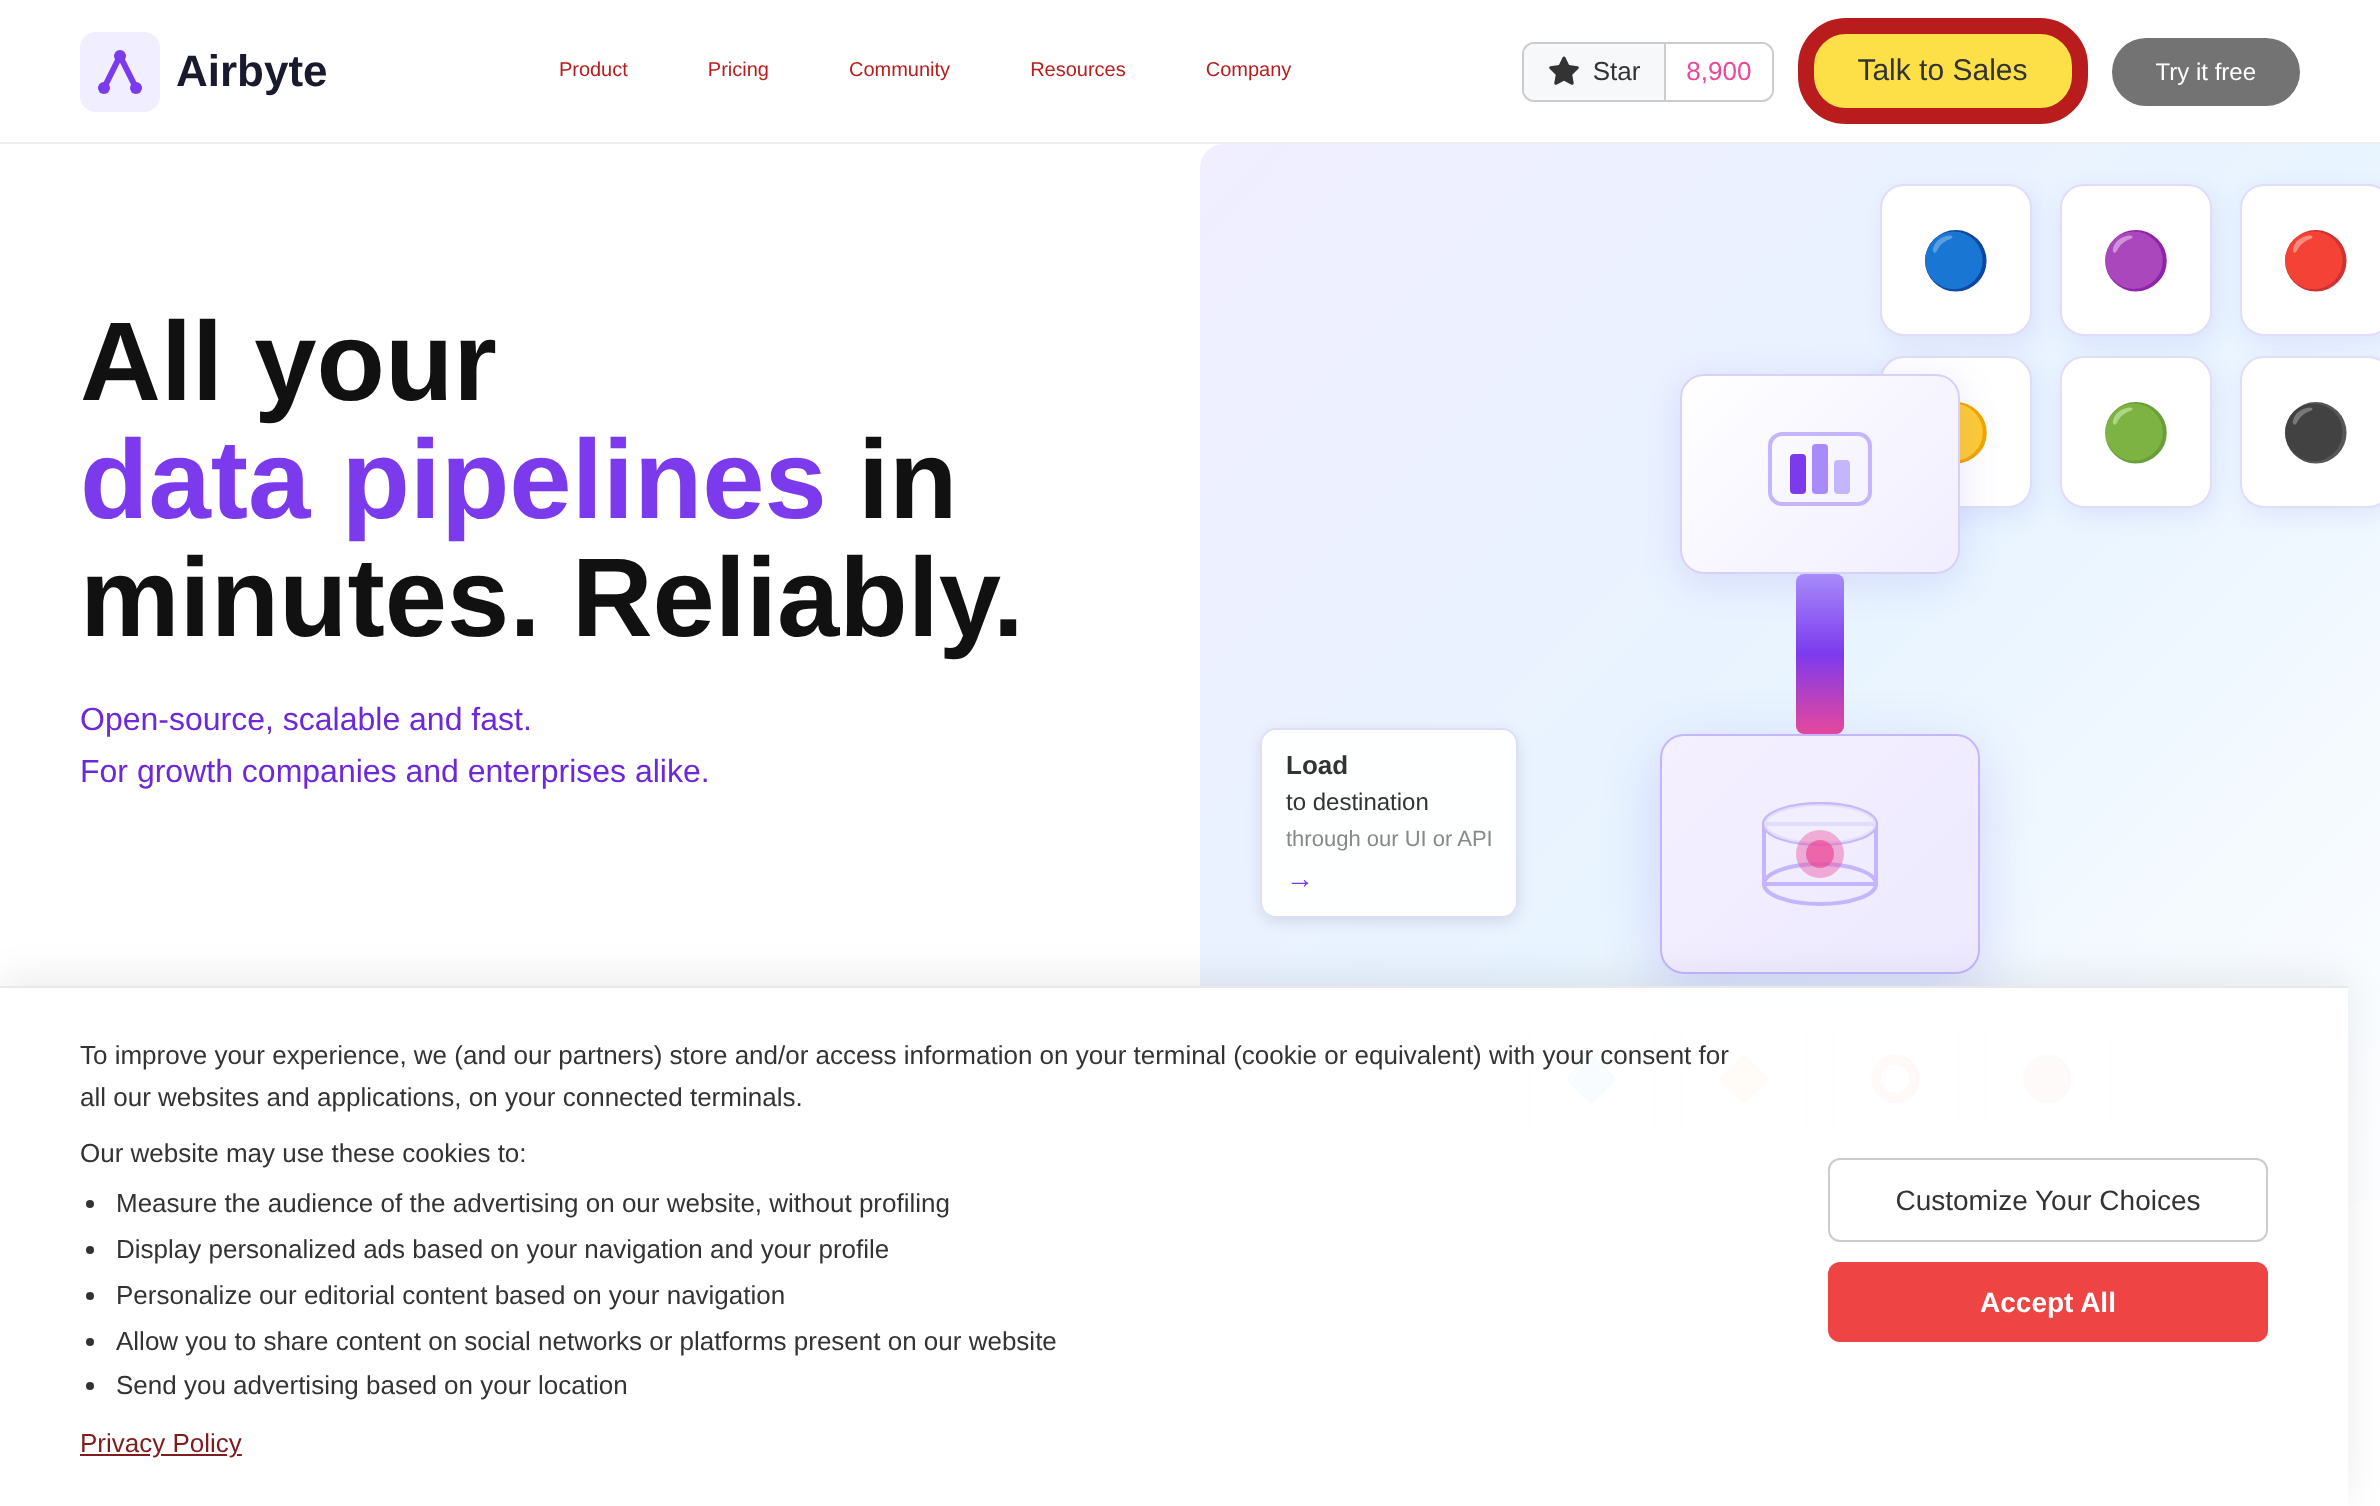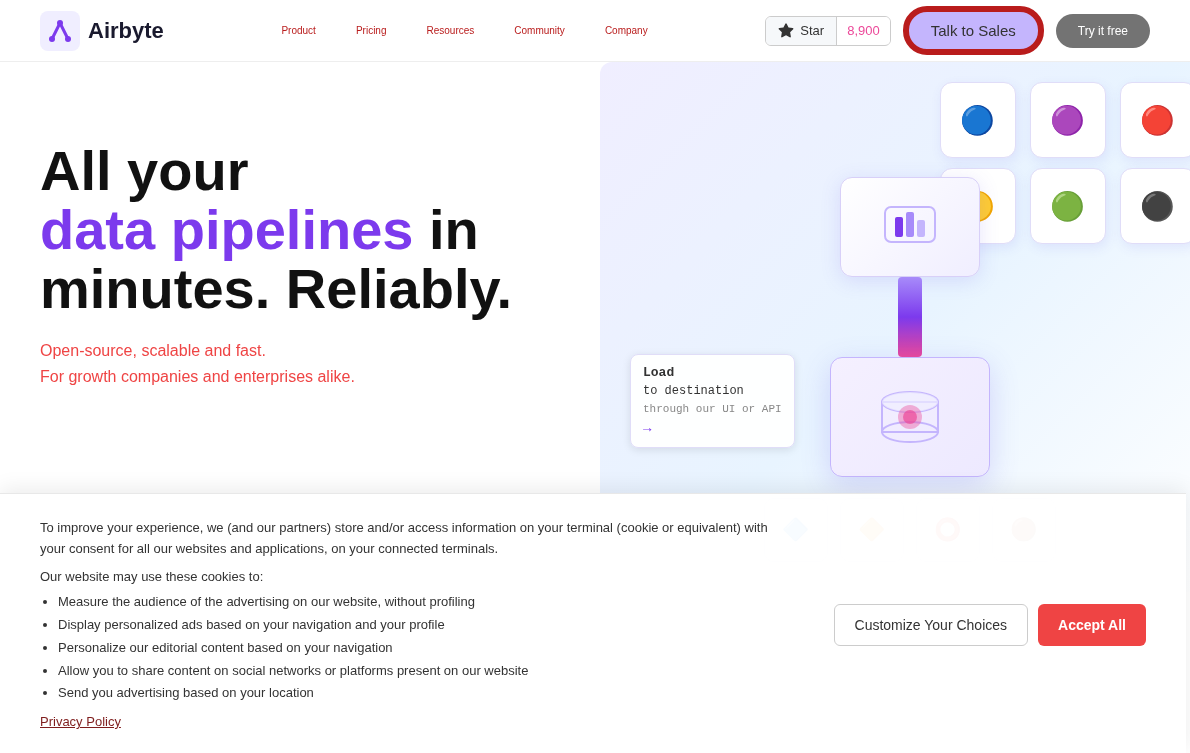--- a/index.html
+++ b/index.html
@@ -1,21 +1,21 @@
 <!DOCTYPE html>
 <html><head>
   <meta charset="utf-8">
   <style>
     * { margin: 0; padding: 0; box-sizing: border-box; }
     body { font-family: -apple-system, BlinkMacSystemFont, 'Segoe UI', sans-serif; background: #fff; overflow-x: hidden; width: 1190px; min-height: 753px; position: relative; }
 
     
     nav {
       display: flex; align-items: center; justify-content: space-between;
-      padding: 0 40px; height: 62px; border-bottom: 1px solid #eee; background: #fff;
+      padding: 0 40px; height: 72px; border-bottom: 1px solid #eee; background: #fff;
       position: relative; z-index: 10;
     }
     .nav-logo { display: flex; align-items: center; gap: 8px; text-decoration: none; }
     .nav-logo-icon { width: 40px; height: 40px; }
     .nav-logo-text { font-size: 22px; font-weight: 700; color: #1a1a2e; }
     .nav-links { display: flex; align-items: center; gap: 8px; }
     .nav-link {
       padding: 8px 16px; font-size: 10px; color: #b91c1c; text-decoration: none;
       cursor: pointer; border-radius: 6px; background: none; border: none; font-family: Liberation Sans, sans-serif;
     }
@@ -25,37 +25,37 @@
       border-radius: 6px; overflow: hidden; text-decoration: none;
     }
     .github-star {
       display: flex; align-items: center; gap: 6px;
       padding: 6px 12px; background: #f6f8fa; font-size: 13px; color: #333; border-right: 1px solid #ccc;
     }
     .github-count {
       padding: 6px 10px; background: #fff; font-size: 13px; color: #ec4899;
     }
     .btn-talk {
-      padding: 10px 22px; border-radius: 24px; border: 6px solid #b91c1c; background: #c4b5fd;
+      padding: 10px 22px; border-radius: 24px; border: 8px solid #b91c1c; background: #fde047;
       font-size: 15px; color: #333; cursor: pointer; font-family: inherit; font-weight: 500;
     }
     .btn-try {
       padding: 10px 22px; border-radius: 24px; border: none; background: #737373;
       font-size: 12px; color: #fff; cursor: pointer; font-family: inherit; font-weight: 500;
     }
 
     
     .hero {
       display: flex; align-items: flex-start; justify-content: space-between;
       padding: 60px 40px 0 40px; min-height: 530px; position: relative; overflow: hidden;
     }
     .hero-left { max-width: 560px; padding-top: 20px; }
     .hero-title { font-size: 56px; font-weight: 800; line-height: 1.05; color: #111; }
     .hero-title-gradient { color: #7c3aed; }
-    .hero-subtitle { font-size: 16px; color: #ef4444; margin-top: 20px; line-height: 1.6; }
+    .hero-subtitle { font-size: 16px; color: #6d28d9; margin-top: 20px; line-height: 1.6; }
     .hero-right {
       position: absolute; right: -30px; top: 0; width: 620px; height: 530px;
       pointer-events: none;
     }
 
     
     .iso-container {
       position: relative; width: 100%; height: 100%;
     }
     .iso-bg {
@@ -99,54 +99,54 @@
       width: 160px; height: 120px;
       background: linear-gradient(135deg, #f5f0ff 0%, #ede9ff 100%);
       border: 1px solid #c4b5fd; border-radius: 12px;
       box-shadow: 0 8px 30px rgba(92,78,229,0.2);
       display: flex; align-items: center; justify-content: center; font-size: 40px;
     }
     .load-label {
       position: absolute; left: 30px; top: 55%;
       background: rgba(255,255,255,0.95); padding: 8px 12px; border-radius: 8px;
       border: 1px solid #e0ddf8; box-shadow: 0 2px 8px rgba(0,0,0,0.1);
-      font-size: 12px; color: #333; line-height: 1.5; font-family: Liberation Mono, monospace;
+      font-size: 12px; color: #333; line-height: 1.5;
     }
     .load-label strong { font-size: 13px; font-weight: 700; }
     .load-arrow { color: #7c3aed; font-size: 14px; }
 
     
     .bottom-connectors {
       position: absolute; bottom: 30px; left: 0; right: 0;
       display: flex; justify-content: center; gap: 12px;
     }
     .conn-sm {
       width: 64px; height: 64px; background: #fff;
       border: 1px solid #e0ddf8; border-radius: 10px;
       box-shadow: 1px 3px 8px rgba(92,78,229,0.08);
       display: flex; align-items: center; justify-content: center; font-size: 22px;
     }
 
     
     .cookie-banner {
-      position: fixed; bottom: 0; left: 0; right: 4px;
+      position: fixed; bottom: 0; left: 0; right: 16px;
       background: rgba(255,255,255,0.97);
       border-top: 1px solid #e8e8e8;
       box-shadow: 0 -4px 20px rgba(0,0,0,0.08);
       padding: 24px 40px 20px 40px;
       z-index: 1000;
       display: flex; align-items: flex-start; justify-content: space-between; gap: 40px;
     }
     .cookie-text { flex: 1; font-size: 13px; color: #333; line-height: 1.6; }
     .cookie-intro { margin-bottom: 8px; }
     .cookie-list { padding-left: 18px; margin: 4px 0 8px 0; }
     .cookie-list li { margin-bottom: 2px; }
     .cookie-policy { color: #7f1d1d; text-decoration: underline; cursor: pointer; font-size: 13px; }
     .cookie-actions {
-      display: flex; flex-direction: row; gap: 10px; min-width: 220px; align-self: center;
+      display: flex; flex-direction: column; gap: 10px; min-width: 220px; align-self: center;
     }
     .btn-customize {
       padding: 12px 20px; border: 1px solid #ccc; border-radius: 6px;
       background: #fff; color: #333; font-size: 14px; cursor: pointer;
       font-family: inherit; font-weight: 500; text-align: center; white-space: nowrap;
     }
     .btn-accept-all {
       padding: 12px 20px; border: none; border-radius: 6px;
       background: #ef4444; color: #fff; font-size: 14px; cursor: pointer;
       font-family: inherit; font-weight: 600; text-align: center;
@@ -163,22 +163,22 @@
       <circle cx="20" cy="12" r="3" fill="#7c3aed"></circle>
       <circle cx="12" cy="28" r="3" fill="#7c3aed"></circle>
       <circle cx="28" cy="28" r="3" fill="#7c3aed"></circle>
     </svg>
     <span class="nav-logo-text">Airbyte</span>
   </a>
 
   <div class="nav-links">
     <button class="nav-link">Product</button>
     <button class="nav-link">Pricing</button>
+    <button class="nav-link">Community</button>
     <button class="nav-link">Resources</button>
-    <button class="nav-link">Community</button>
     <button class="nav-link">Company</button>
   </div>
 
   <div class="nav-actions">
     <a class="github-btn" href="#">
       <span class="github-star">
         <svg width="16" height="16" viewBox="0 0 16 16" fill="#333">
             <path d="M8 .25a.75.75 0 0 1 .673.418l1.882 3.815 4.21.612a.75.75 0 0 1 .416 1.279l-3.046 2.97.719 4.192a.751.751 0 0 1-1.088.791L8 12.347l-3.766 1.98a.75.75 0 0 1-1.088-.79l.72-4.194L.818 6.374a.75.75 0 0 1 .416-1.28l4.21-.611L7.327.668A.75.75 0 0 1 8 .25Z"></path>
           </svg>
         <span>Star</span>

